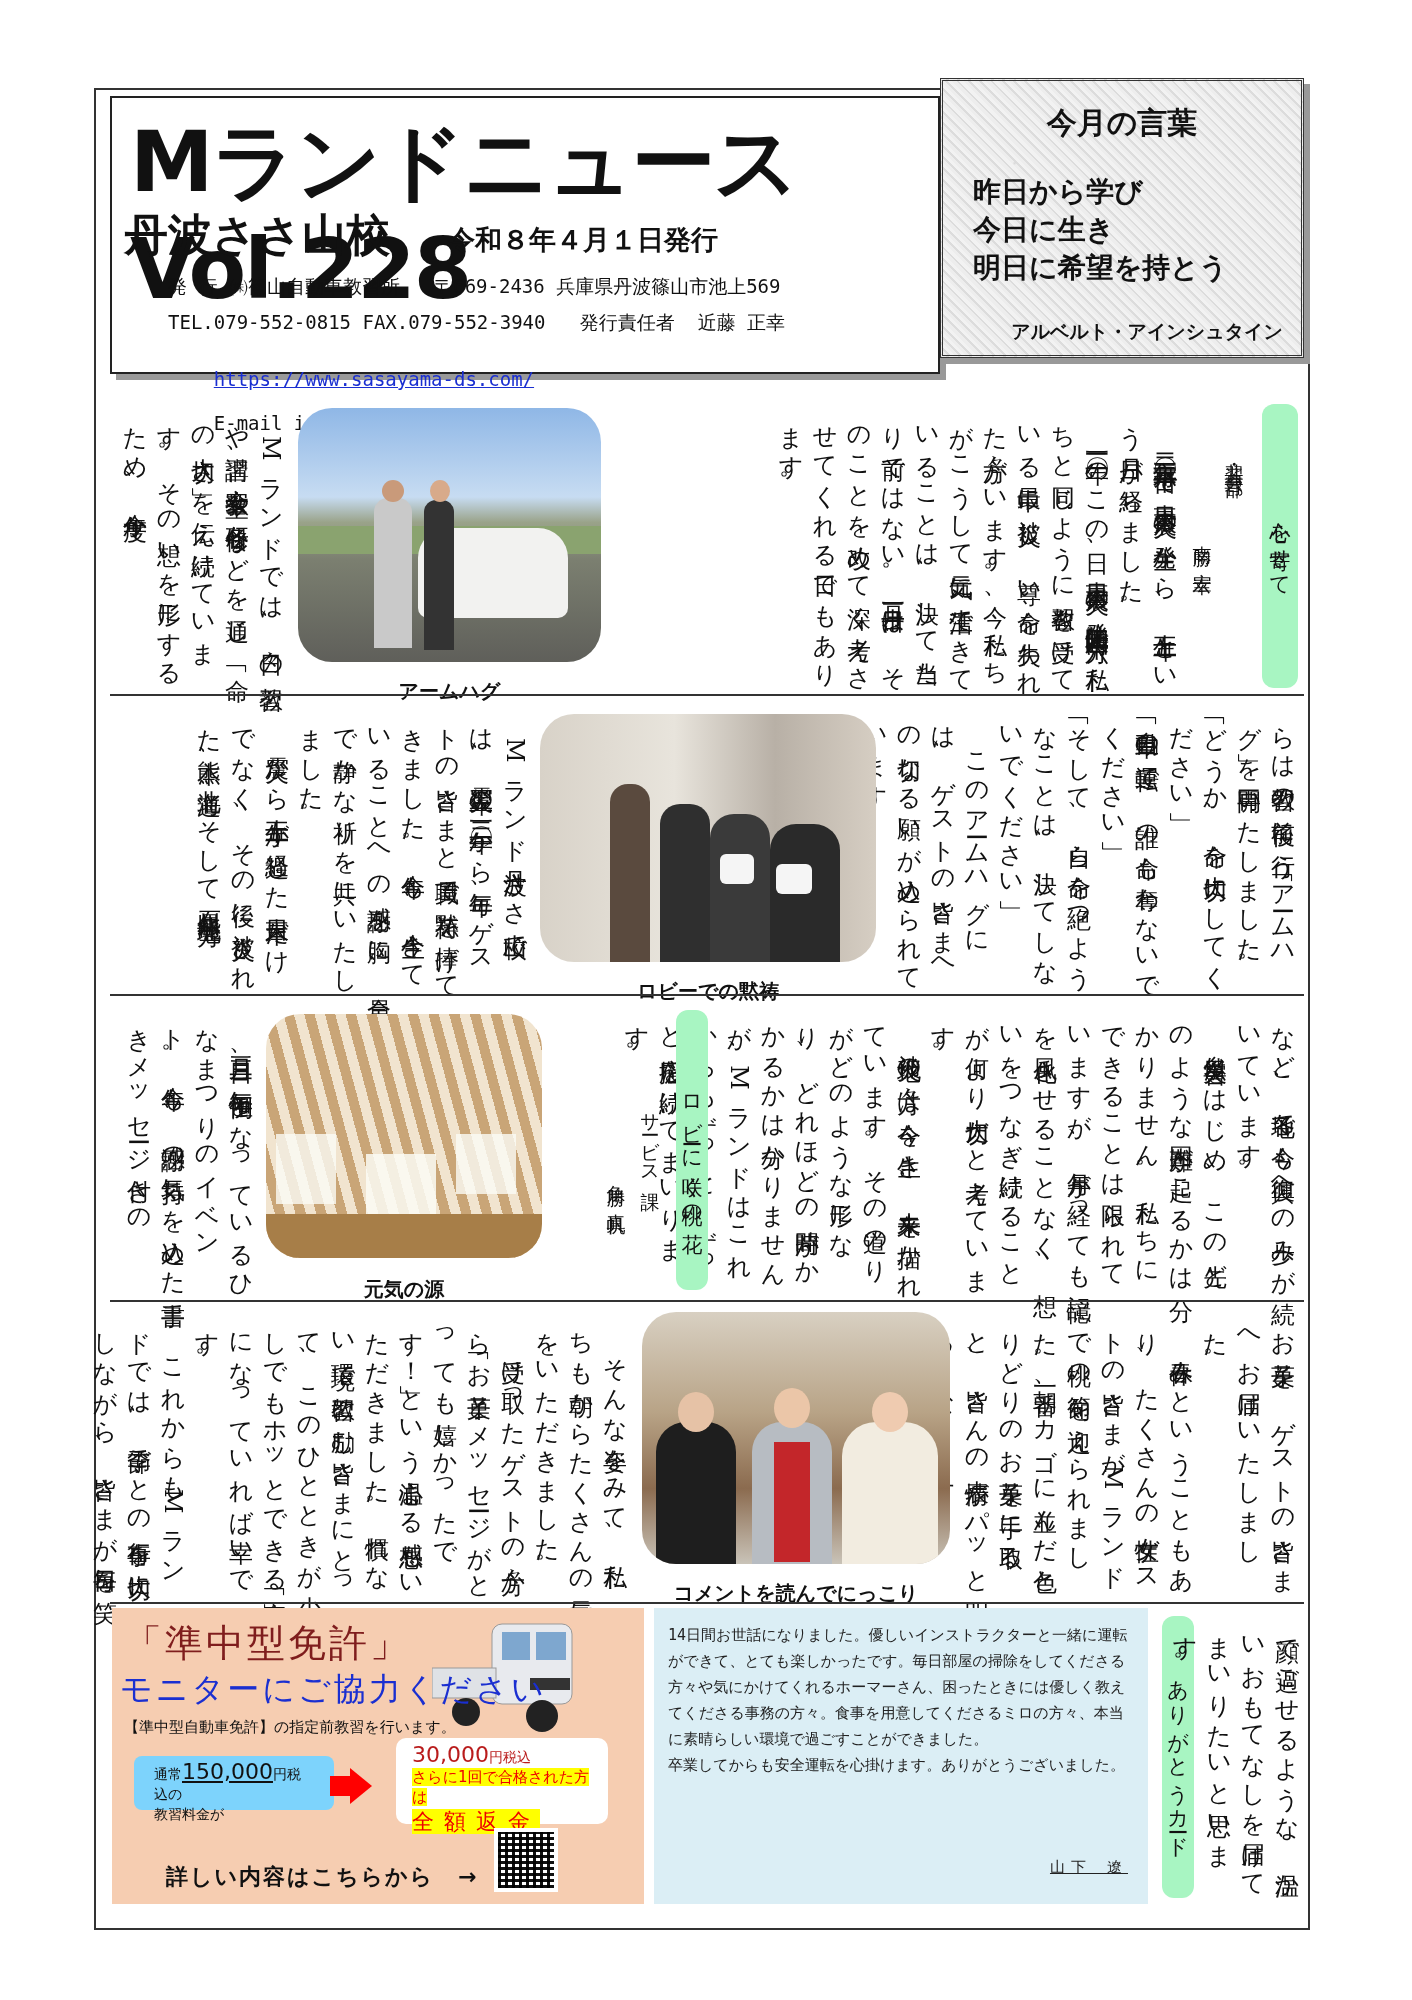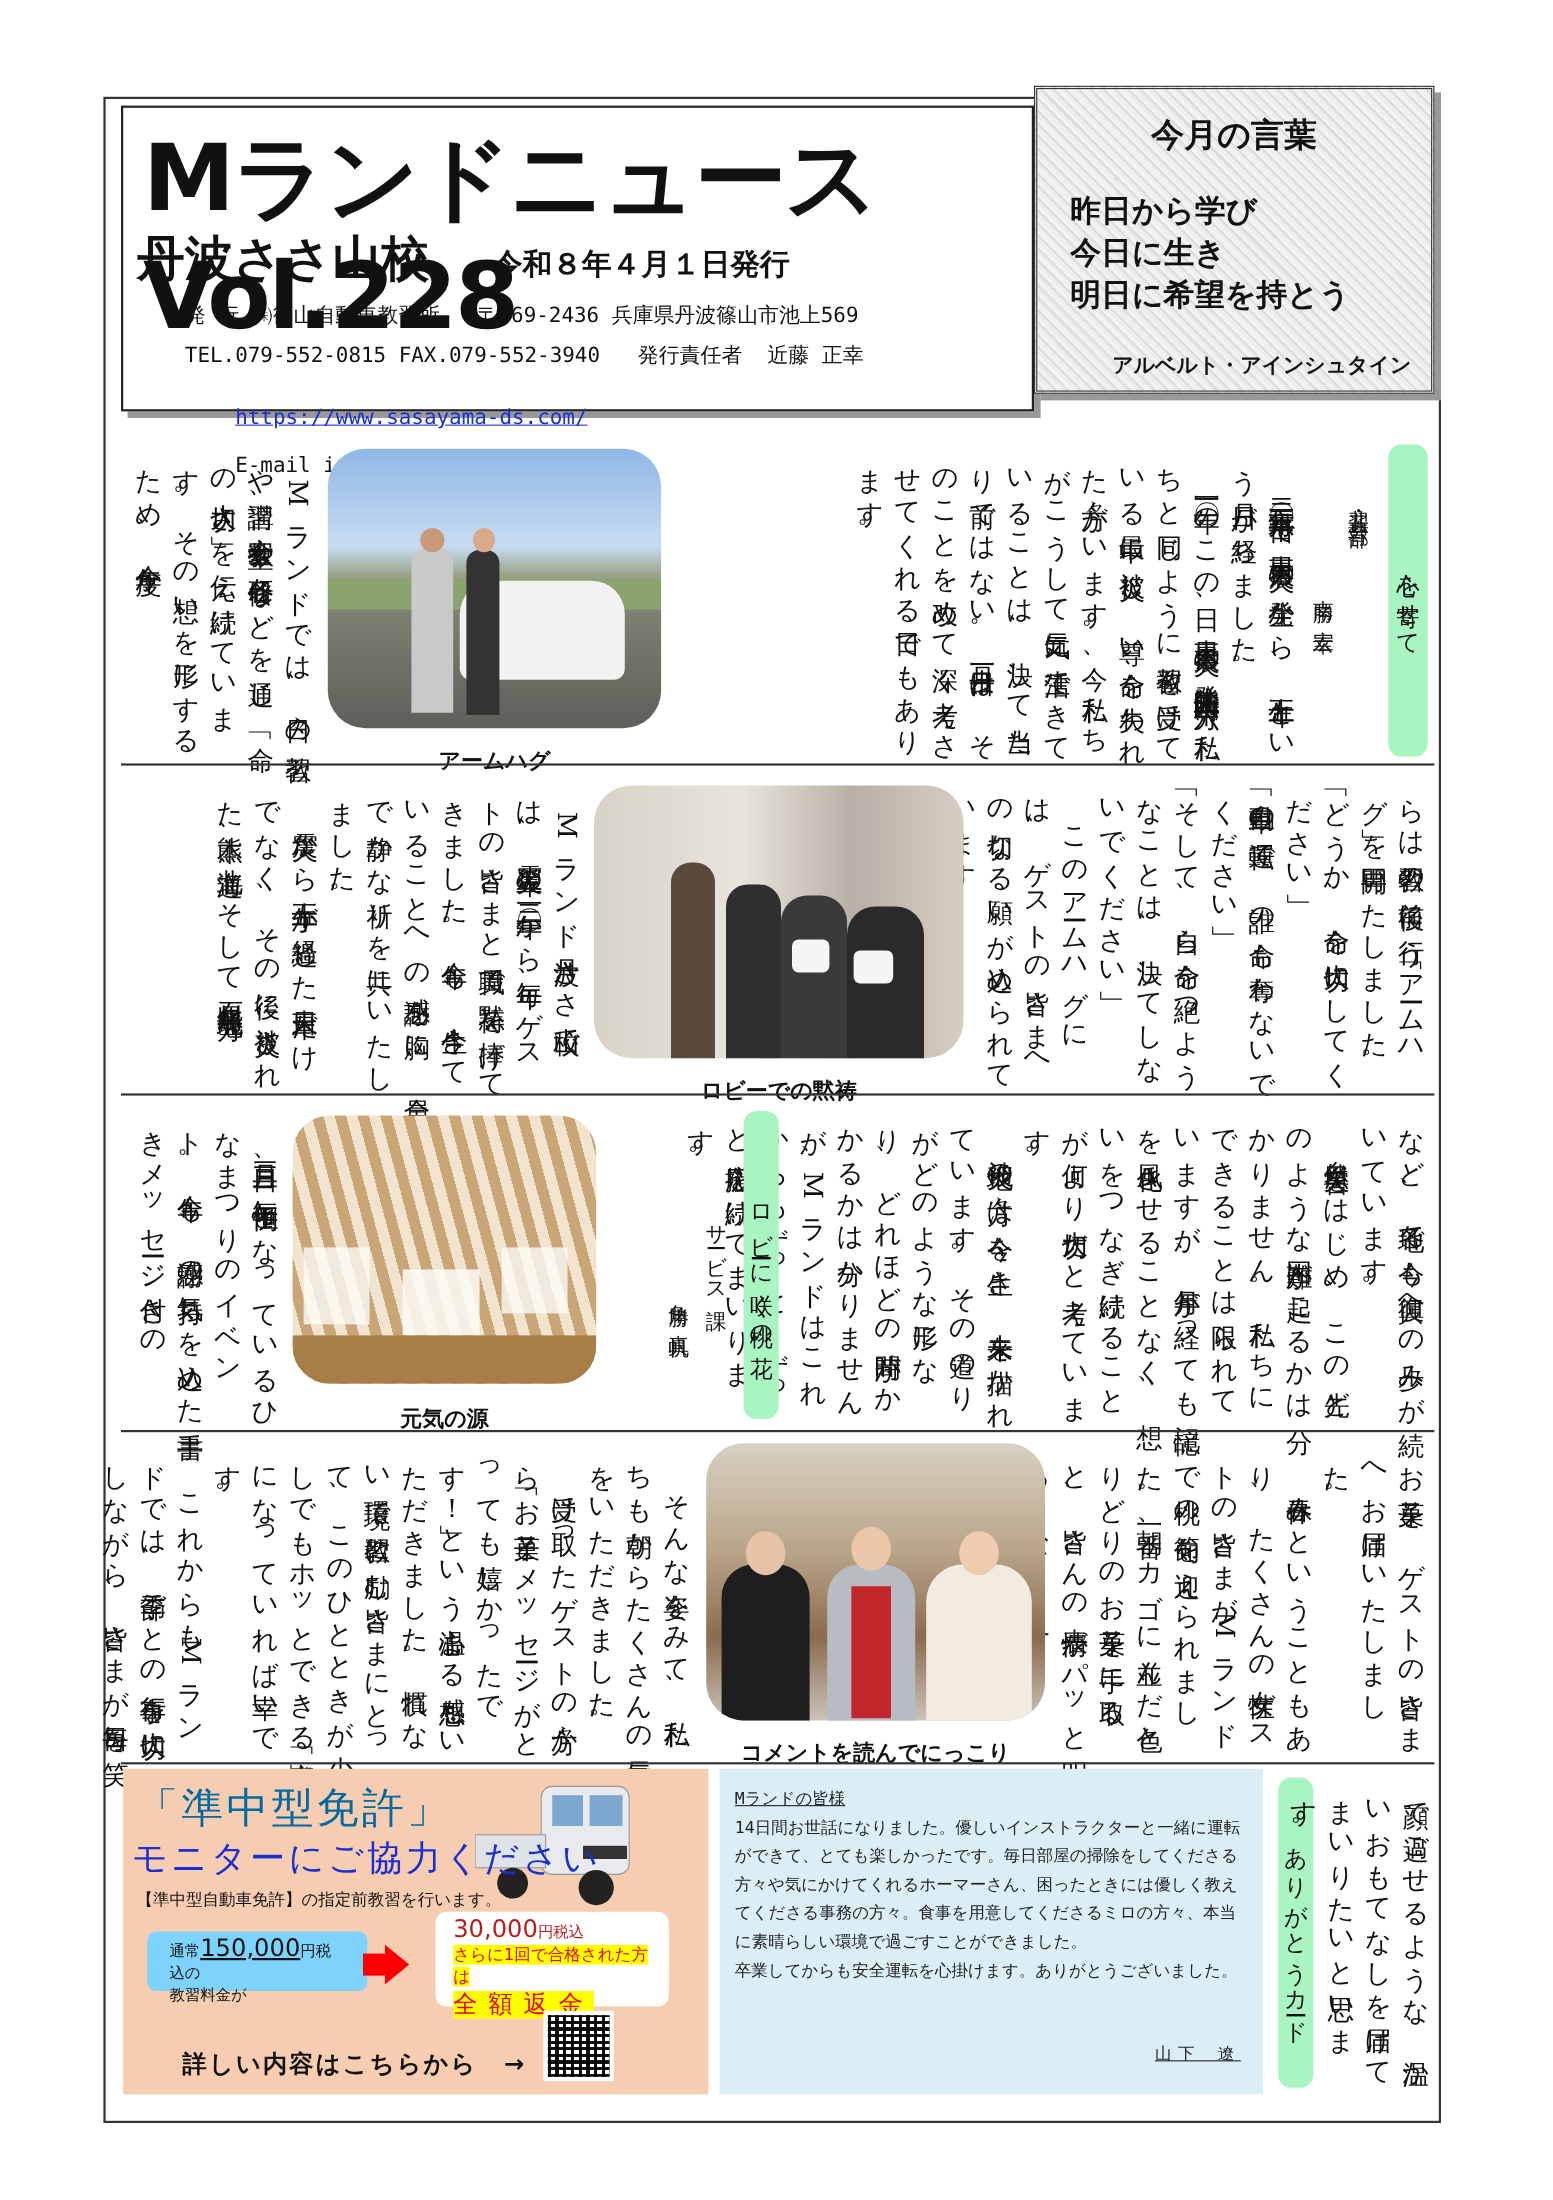--- a/index.html
+++ b/index.html
@@ -36,21 +36,21 @@
 
   
   .ph-armhug { background: linear-gradient(180deg, #8fb7e6 0%, #c7dcf2 35%, #9aa38a 45%, #7b7f70 60%, #5f5f5a 100%); }
   .ph-lobby { background: linear-gradient(90deg, #d8d2c8 0%, #e8e4dc 40%, #b8b0a6 70%, #d6cec3 100%); }
   .ph-sweets { background: repeating-linear-gradient(75deg, #c9a577 0 10px, #f1e4cf 10px 20px); }
   .ph-smile { background: linear-gradient(180deg, #d8d0c2 0%, #b8a386 40%, #8b6b4f 70%, #c9c3b8 100%); }
   .shape { position: absolute; }
 
   
   .ad { position: absolute; left: 112px; top: 1608px; width: 532px; height: 296px; background: #f6cdb1; }
-  .ad-h1 { position: absolute; left: 12px; top: 10px; font-size: 38px; color: #0369a1; letter-spacing: 3px; }
+  .ad-h1 { position: absolute; left: 12px; top: 10px; font-size: 38px; color: #7f1d1d; letter-spacing: 3px; }
   .ad-h2 { position: absolute; left: 8px; top: 60px; font-size: 32px; color: #1a2fd1; letter-spacing: 3px; }
   .ad-sub { position: absolute; left: 12px; top: 110px; font-size: 15px; }
   .ad-box1 { position: absolute; left: 22px; top: 148px; width: 200px; height: 54px; background: #7dd3fc; border-radius: 8px; font-size: 14px; padding: 6px 20px; line-height: 20px; }
   .ad-box1 .big { font-size: 22px; text-decoration: underline; }
   .ad-arrow { position: absolute; left: 238px; top: 160px; width: 0; height: 0; border-top: 18px solid transparent; border-bottom: 18px solid transparent; border-left: 22px solid #f00; }
   .ad-arrow-bar { position: absolute; left: 218px; top: 168px; width: 22px; height: 20px; background: #f00; }
   .ad-box2 { position: absolute; left: 284px; top: 130px; width: 212px; height: 86px; background: #fff; border-radius: 10px; padding: 4px 16px; }
   .ad-price { color: #b91c1c; font-size: 22px; }
   .ad-price small { font-size: 14px; }
   .ad-hl { background: #ff0; color: #e00; font-size: 15px; }
@@ -199,21 +199,20 @@
     <div><span class="ad-hl">さらに1回で合格された方は</span></div>
     <div><span class="ad-hl big">全額返金</span></div>
   </div>
   <div class="ad-more">詳しい内容はこちらから　→</div>
   <div class="qr">
       <div class="qr-inner"></div>
     </div>
 </div>
 
 <div class="card">
-  <div class="card-head">Mランドの皆様</div>
   <div>14日間お世話になりました。優しいインストラクターと一緒に運転ができて、とても楽しかったです。毎日部屋の掃除をしてくださる方々や気にかけてくれるホーマーさん、困ったときには優しく教えてくださる事務の方々。食事を用意してくださるミロの方々、本当に素晴らしい環境で過ごすことができました。</div>
   <div>卒業してからも安全運転を心掛けます。ありがとうございました。</div>
   <div class="card-sign">山下 遼</div>
 </div>
 
 <div class="tag" style="left:1162px;top:1616px;width:32px;height:282px">ありがとうカード</div>
 
 <div class="vtext" style="left:1204px;top:1620px;height:280px;width:100px;white-space:pre-wrap">顔で過ごせるような、温かいおもてなしを届けてまいりたいと思います。</div>
 
 </body></html>

